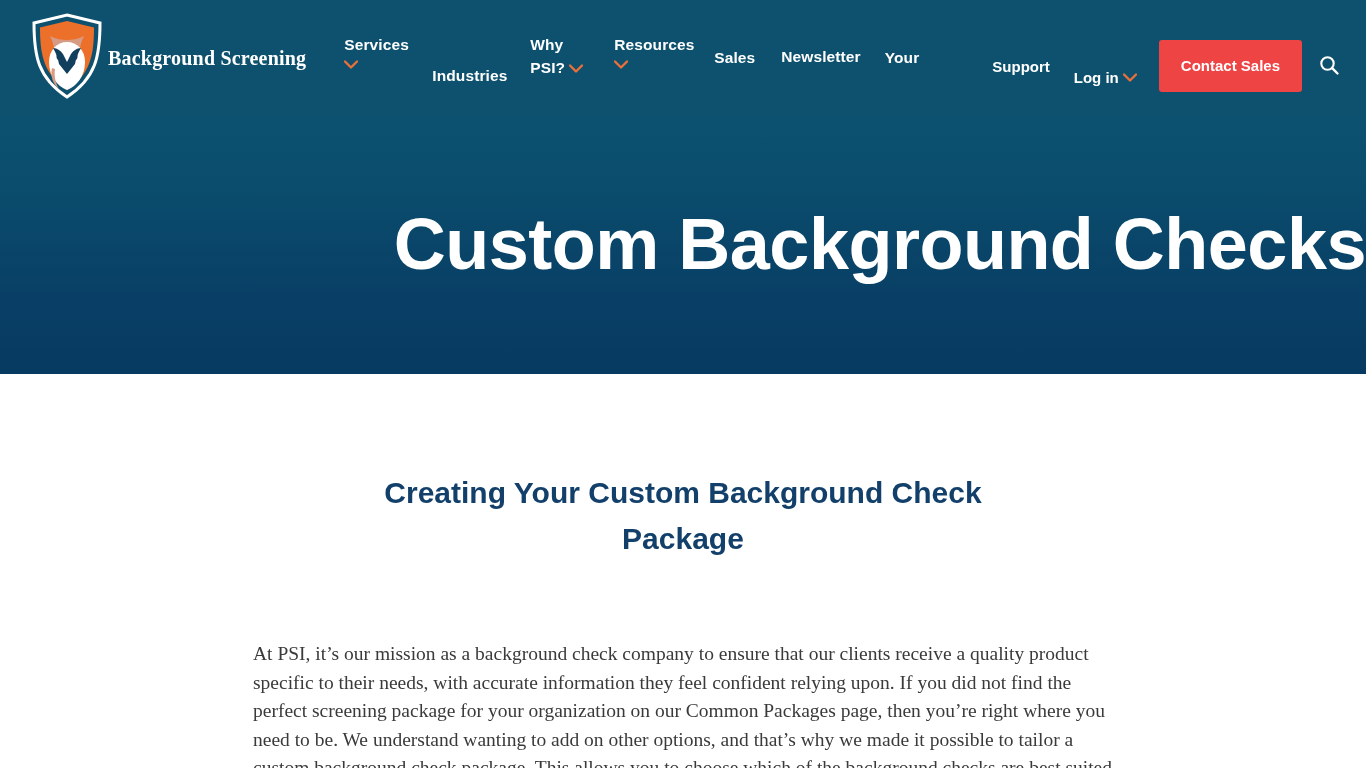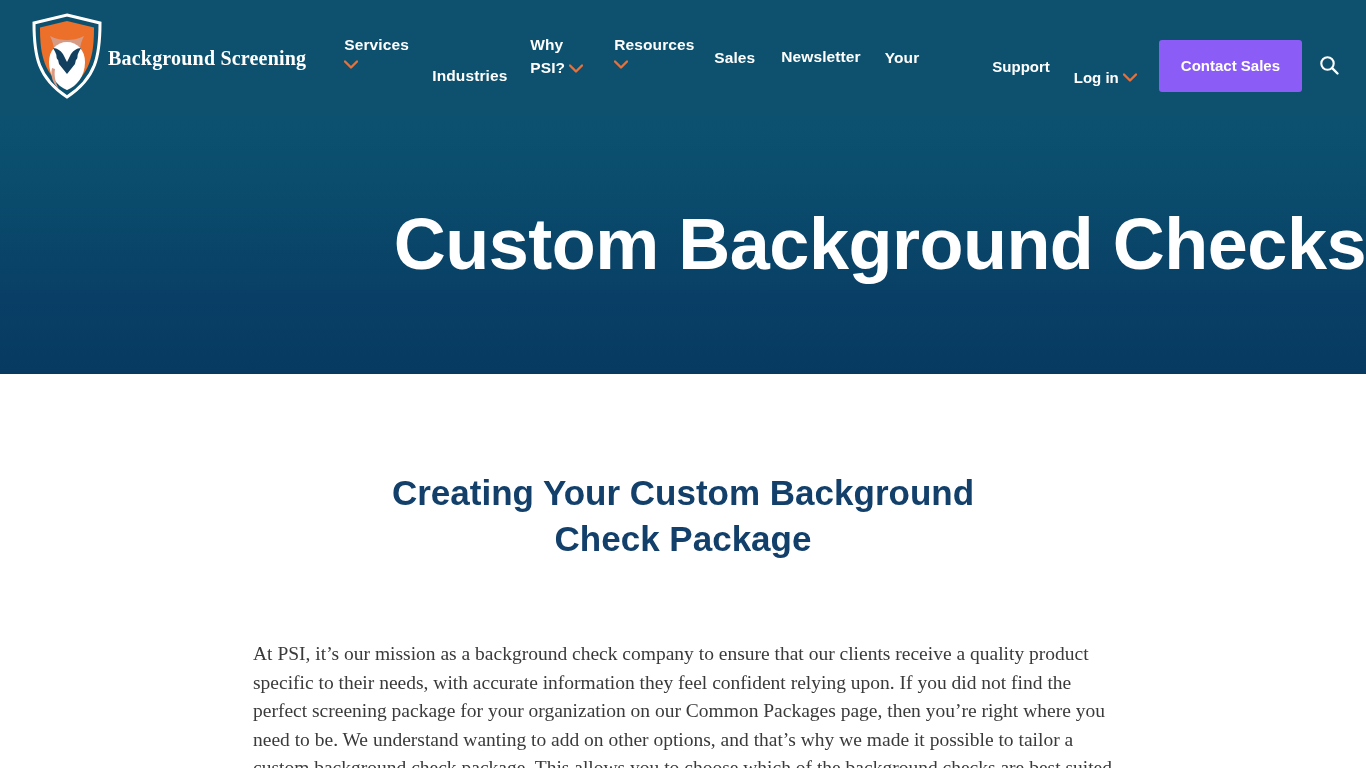--- a/index.html
+++ b/index.html
@@ -103,21 +103,21 @@
     font-weight: 700;
     cursor: pointer;
     white-space: nowrap;
     display: flex;
     align-items: center;
   }
   .util-support { margin-right: 24px; }
   .util-login { margin-right: 22px; margin-top: 23px; }
 
   .cta-button {
-    background: #8b5cf6;
+    background: #ef4444;
     color: #ffffff;
     font-size: 15px;
     font-weight: 700;
     padding: 0 22px;
     height: 52px;
     line-height: 52px;
     border-radius: 3px;
     border: none;
     cursor: pointer;
     white-space: nowrap;
@@ -156,21 +156,21 @@
   }
 
   
   .content {
     width: 1366px;
     background: #ffffff;
     padding-top: 96px;
   }
   .section-heading {
     color: #12406b;
-    font-size: 35px;
+    font-size: 30px;
     font-weight: 600;
     line-height: 46px;
     text-align: center;
     max-width: 640px;
     margin: 0 auto;
     font-family: "Liberation Sans", sans-serif;
   }
   .body-copy {
     max-width: 872px;
     margin: 78px auto 0 auto;

